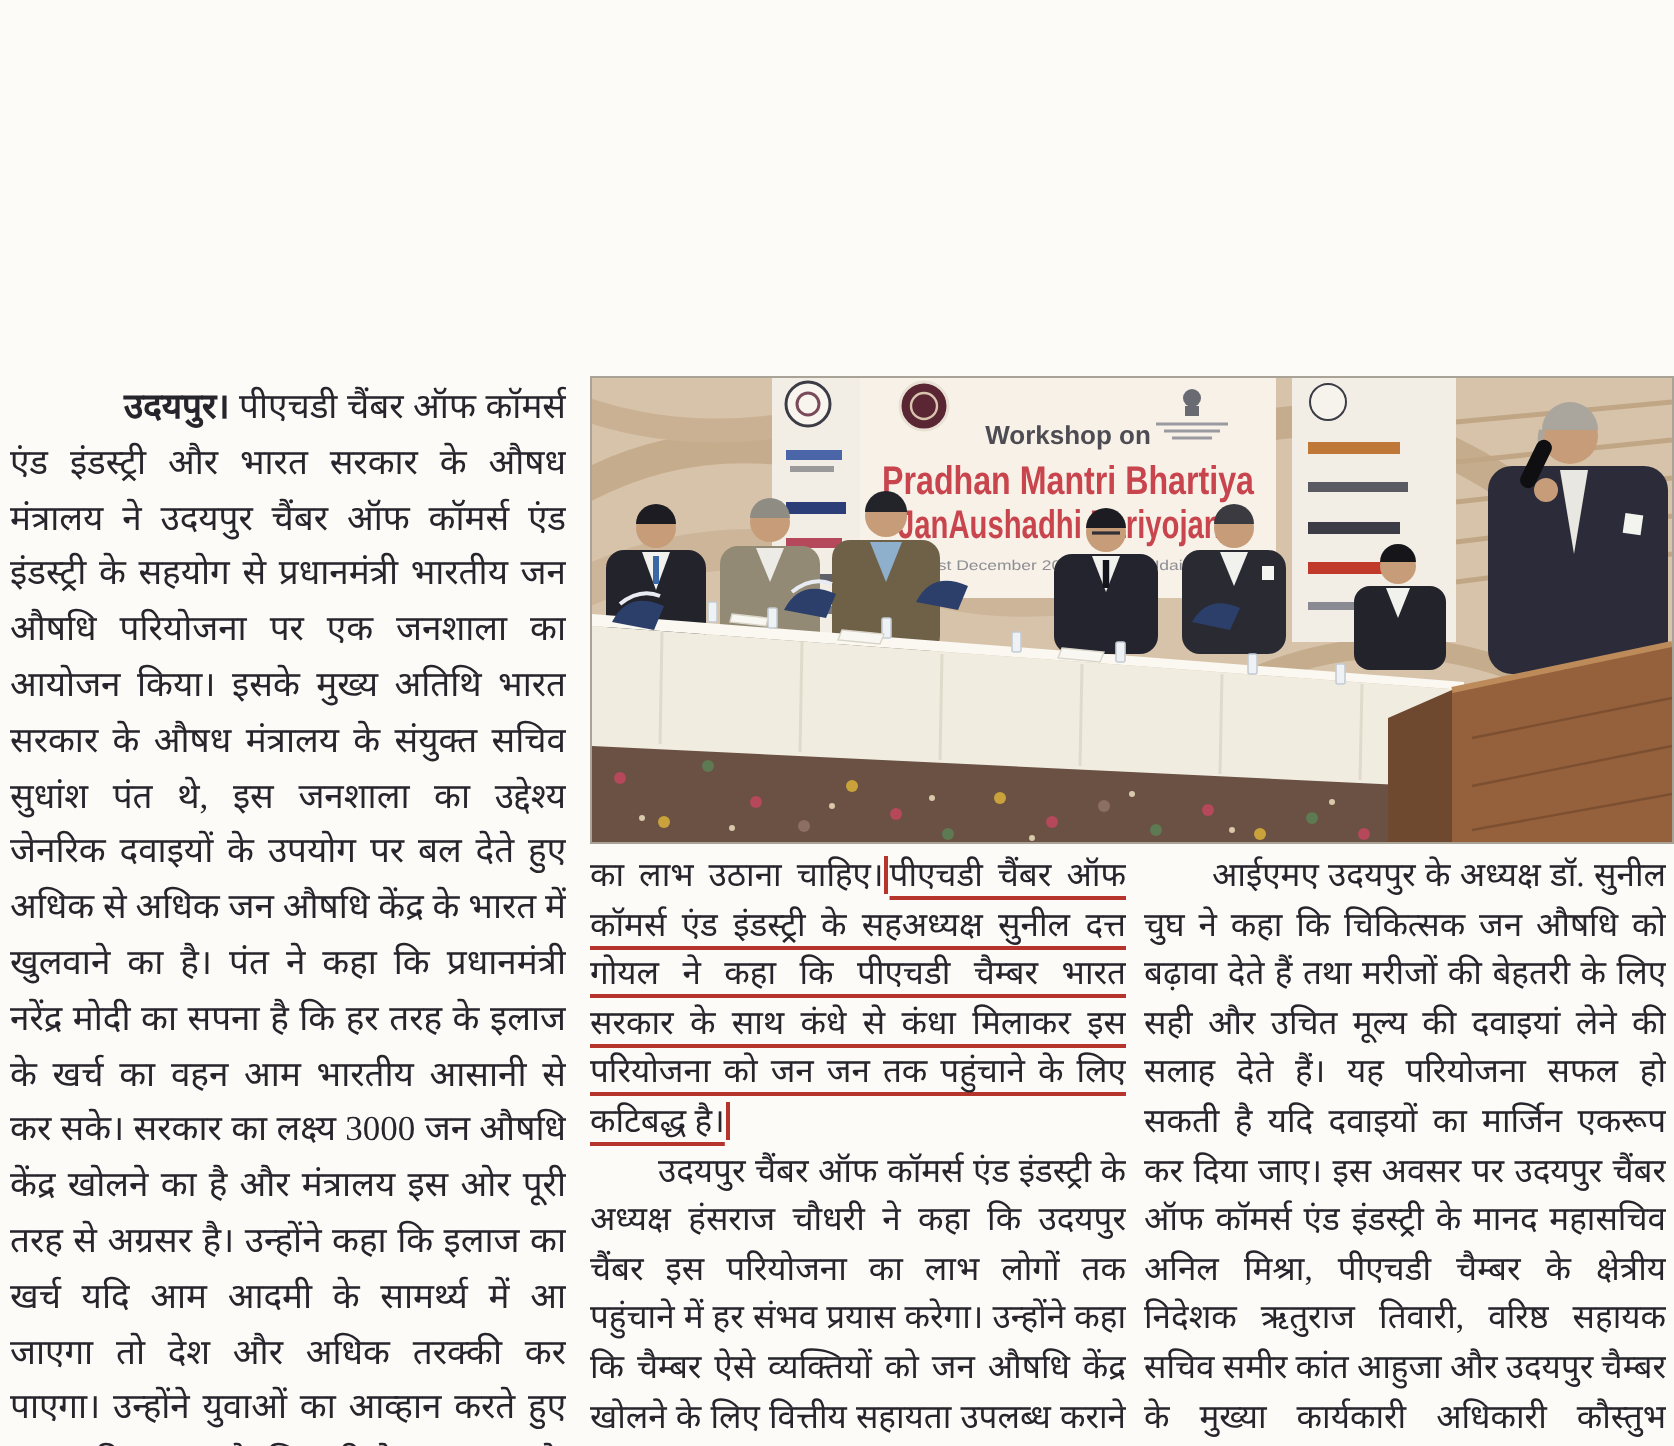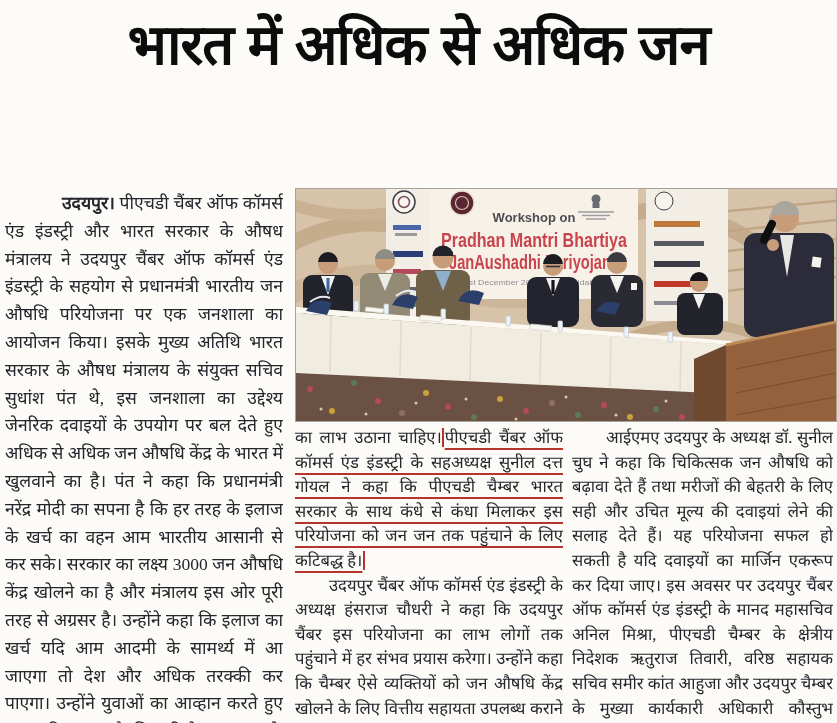--- a/index.html
+++ b/index.html
@@ -42,21 +42,20 @@
     width:540px; height:232px;
     border:1px solid #a9a296; background:#15803d;
   }
 </style>
 </head>
 <body>
 
 <div class="page">
 
   <div class="headline">
-    <div>भारत में अधिक से अधिक जन</div>
   </div>
 
   <div class="col" id="col1">
     <p class="indent"><strong class="dl">उदयपुर।</strong><span> पीएचडी चैंबर ऑफ कॉमर्स एंड इंडस्ट्री और भारत सरकार के औषध मंत्रालय ने उदयपुर चैंबर ऑफ कॉमर्स एंड इंडस्ट्री के सहयोग से प्रधानमंत्री भारतीय जन औषधि परियोजना पर एक जनशाला का आयोजन किया। इसके मुख्य अतिथि भारत सरकार के औषध मंत्रालय के संयुक्त सचिव सुधांश पंत थे, इस जनशाला का उद्देश्य जेनरिक दवाइयों के उपयोग पर बल देते हुए अधिक से अधिक जन औषधि केंद्र के भारत में खुलवाने का है। पंत ने कहा कि प्रधानमंत्री नरेंद्र मोदी का सपना है कि हर तरह के इलाज के खर्च का वहन आम भारतीय आसानी से कर सके। सरकार का लक्ष्य 3000 जन औषधि केंद्र खोलने का है और मंत्रालय इस ओर पूरी तरह से अग्रसर है। उन्होंने कहा कि इलाज का खर्च यदि आम आदमी के सामर्थ्य में आ जाएगा तो देश और अधिक तरक्की कर पाएगा। उन्होंने युवाओं का आव्हान करते हुए कहा की जन औषधि परियोजना खुद के व्यवसाय शुरू करने के लिए एक स्वर्णिम अवसर प्रदान करती है, युवाओं को देश के विकास में भागीदार बन इस अवसर</span></p>
   </div>
 
   <div class="photo-frame">
     <svg width="540" height="232" viewBox="0 0 540 232">
 
       <rect width="540" height="232" fill="#d7c3aa"></rect>

